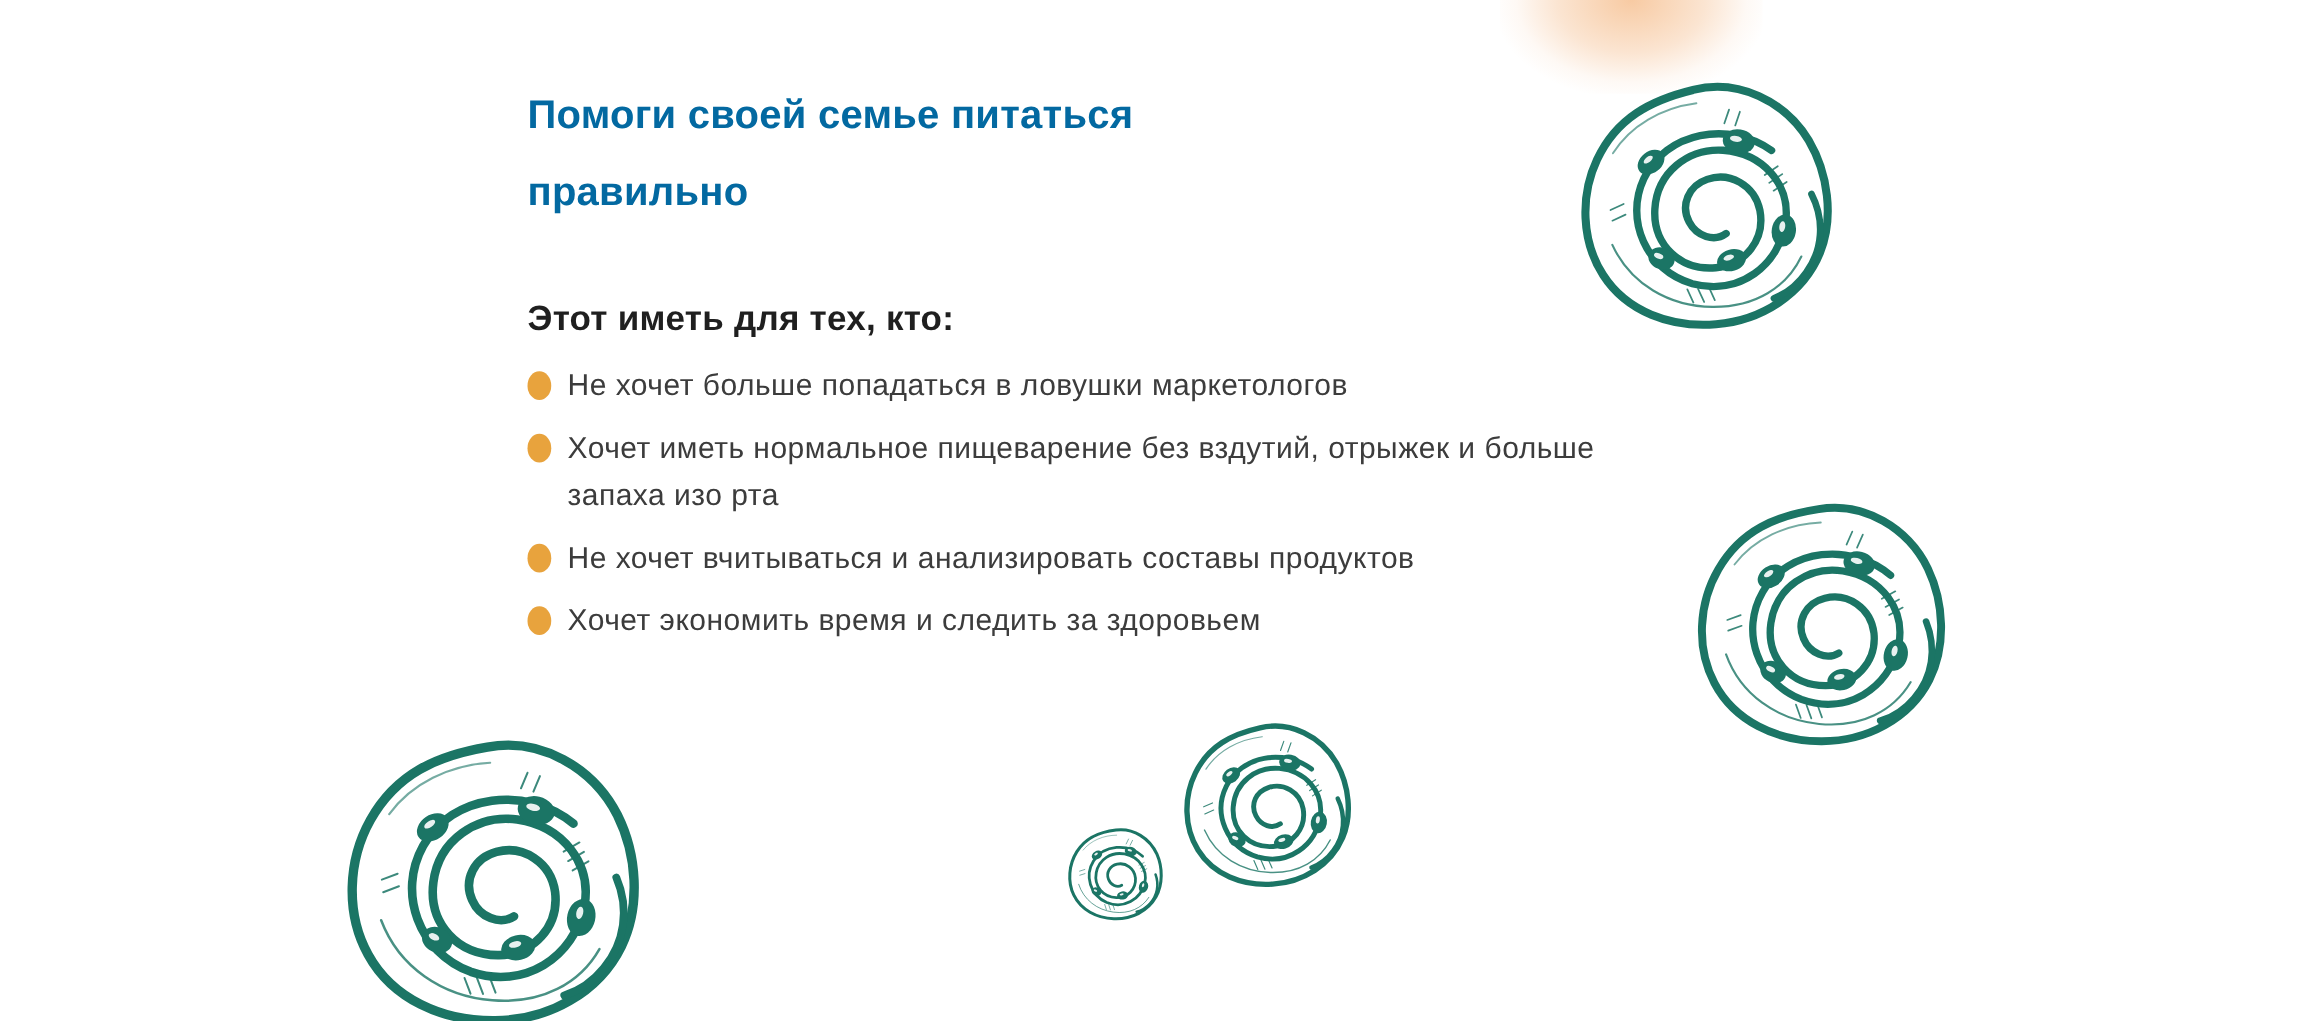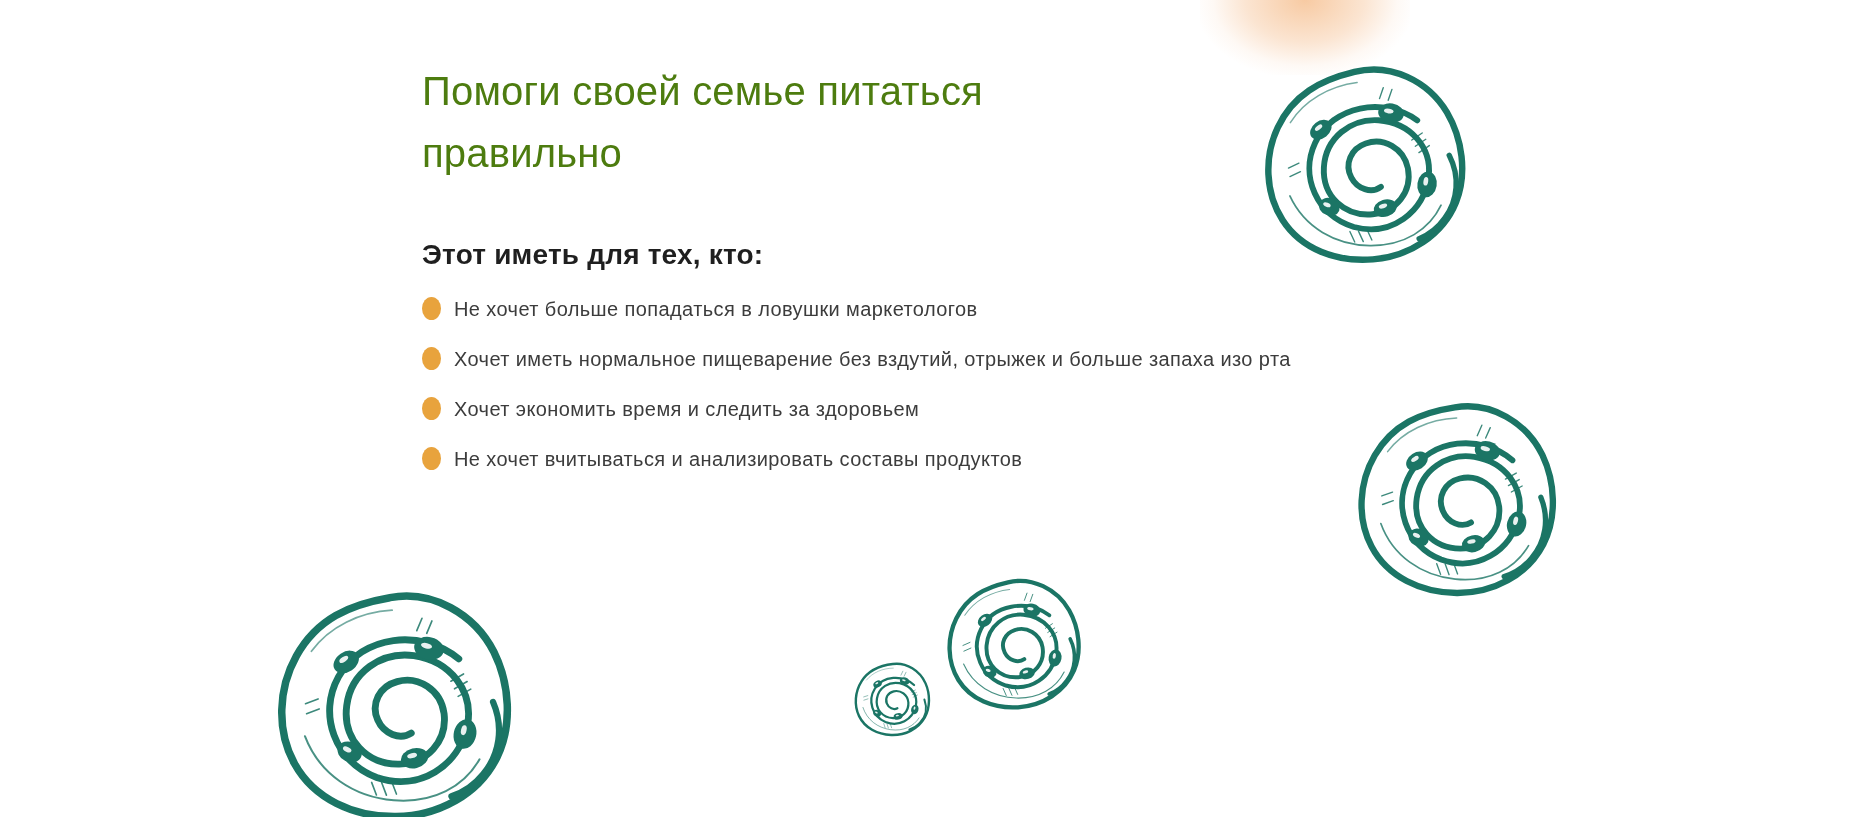--- a/index.html
+++ b/index.html
@@ -19,41 +19,41 @@
       rgba(244,180,125,0.35) 40%,
       rgba(248,205,170,0.12) 62%,
       rgba(255,255,255,0) 75%);
     pointer-events:none;
   }
 
   .content{position:absolute;left:422px;top:60px;width:1060px;}
 
   h1.title{
     margin:0;max-width:640px;
-    font-size:40px;line-height:62px;font-weight:400;
-    color:#4d7c0f;letter-spacing:.2px;
+    font-size:32px;line-height:62px;font-weight:700;
+    color:#0369a1;letter-spacing:.2px;
   }
   h2.subtitle{
     margin:54px 0 0 0;
     font-size:28px;line-height:34px;font-weight:700;
     color:#1f1f1f;letter-spacing:.2px;
   }
   ul.audience{
     margin:18px 0 0 0;padding:0;list-style:none;width:890px;
   }
   li.audience-item{
     display:flex;align-items:flex-start;gap:13px;
     margin:0 0 12px 0;
   }
   .dot{
     width:19px;height:23px;border-radius:50%;
     background:#e8a33d;flex-shrink:0;margin-top:7px;
   }
   .item-text{
-    font-size:20px;line-height:38px;font-weight:400;
+    font-size:24px;line-height:38px;font-weight:400;
     color:#3c3c3c;letter-spacing:.4px;
   }
 
   
   .cookie{position:absolute;pointer-events:none;}
   .cookie svg{display:block;width:100%;height:100%;}
   .c-top-right   {left:1256px;top:60px;  width:215px;height:206px;transform:rotate(-3deg);}
   .c-mid-right   {left:1350px;top:396px; width:212px;height:203px;transform:rotate(2deg);}
   .c-bottom-left {left:268px; top:584px; width:250px;height:240px;transform:rotate(1deg);}
   .c-mid-medium  {left:941px; top:575px; width:144px;height:136px;transform:rotate(-2deg);}
@@ -114,26 +114,26 @@
           <span class="item-text">Не хочет больше попадаться в ловушки маркетологов</span>
         </li>
 
         <li class="audience-item">
           <span class="dot"></span>
           <span class="item-text">Хочет иметь нормальное пищеварение без вздутий, отрыжек и больше запаха изо рта</span>
         </li>
 
         <li class="audience-item">
           <span class="dot"></span>
-          <span class="item-text">Хочет экономить время и следить за здоровьем</span>
+          <span class="item-text">Не хочет вчитываться и анализировать составы продуктов</span>
         </li>
 
         <li class="audience-item">
           <span class="dot"></span>
-          <span class="item-text">Не хочет вчитываться и анализировать составы продуктов</span>
+          <span class="item-text">Хочет экономить время и следить за здоровьем</span>
         </li>
 
       </ul>
   </div>
 
   <div class="cookie c-top-right">
     <svg viewBox="0 0 200 190">
         <use href="#roll"></use>
       </svg>
   </div>

